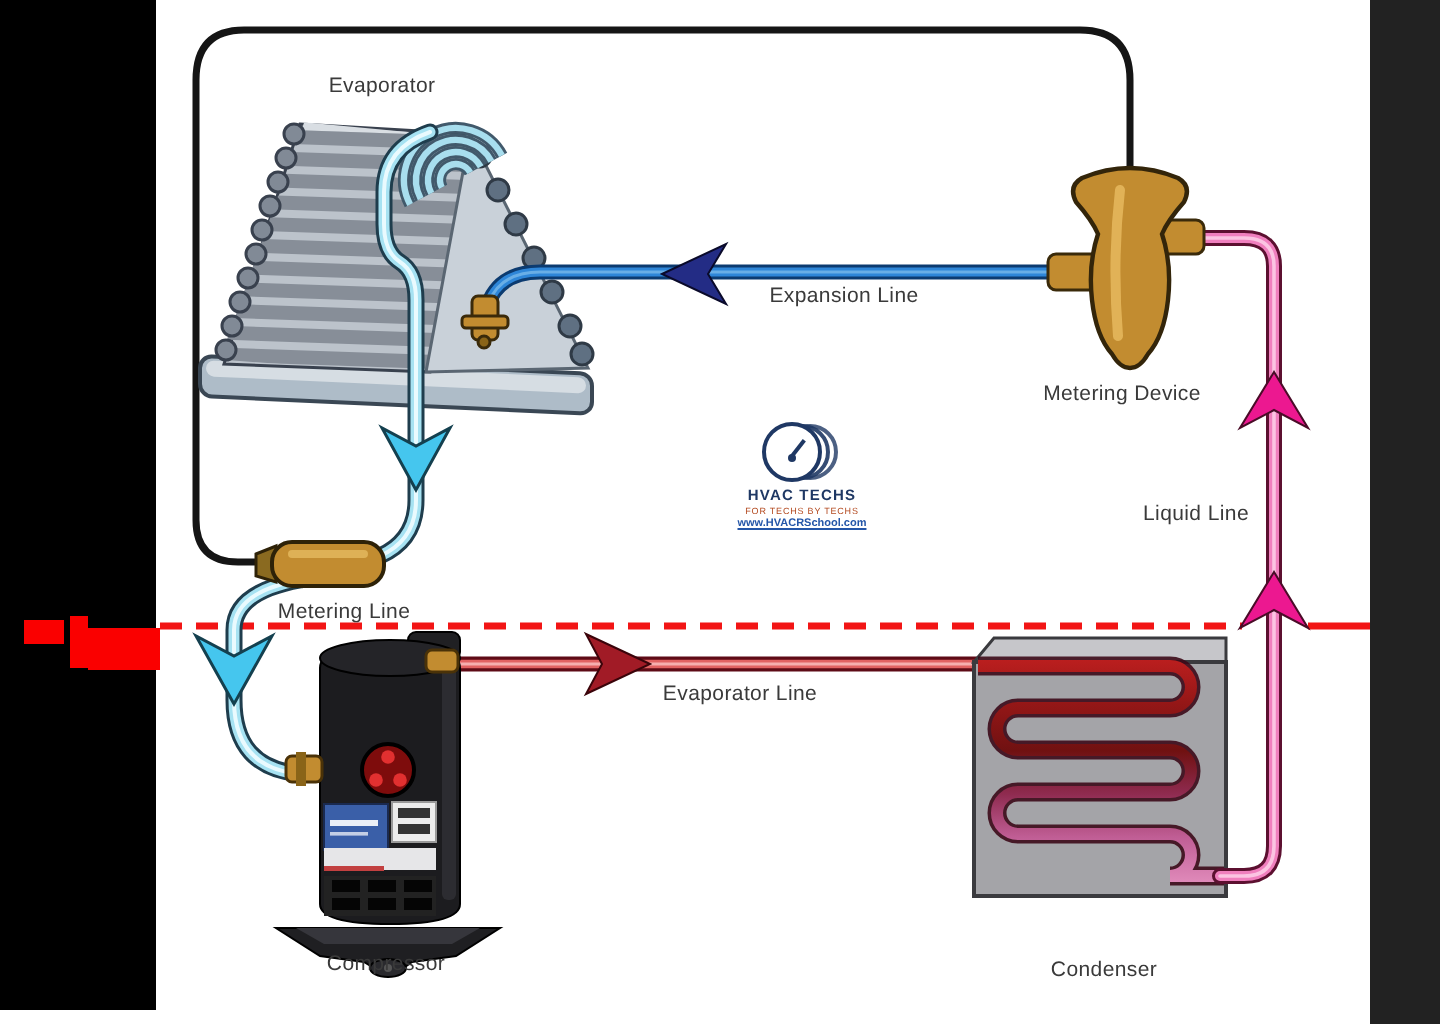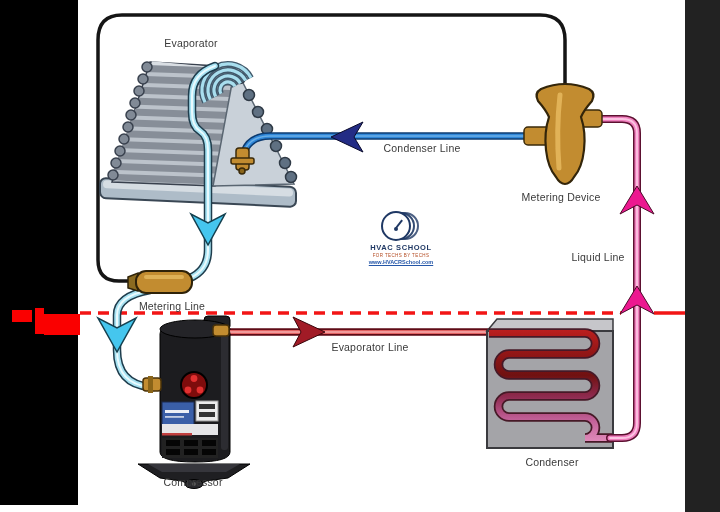--- a/index.html
+++ b/index.html
@@ -204,34 +204,34 @@
   <g>
     <rect x="524" y="127" width="26" height="18" rx="4" style="fill:var(--brass-gold,#C28C30)" stroke="#3a2a0a" stroke-width="1.5"></rect>
     <rect x="576" y="110" width="26" height="17" rx="4" style="fill:var(--brass-gold,#C28C30)" stroke="#3a2a0a" stroke-width="1.5"></rect>
     <path d="M 541,89 Q 565,79 589,89 Q 596,93 592,101 Q 584,110 581,117 Q 586,132 584,150 Q 582,168 574,177 Q 570,184 565,184 Q 560,184 556,177 Q 548,168 546,150 Q 544,132 549,117 Q 546,110 538,101 Q 534,93 541,89 Z" style="fill:var(--brass-gold,#C28C30)" stroke="#33250A" stroke-width="2.2"></path>
     <path d="M 560,95 Q 556,130 559,168" fill="none" stroke="#E8BC62" stroke-width="5" stroke-linecap="round" opacity="0.8"></path>
   </g>
 </svg>
 
   <div class="lbl" style="left:191px;top:37px;">Evaporator</div>
   <div class="lbl" style="left:561px;top:191px;">Metering Device</div>
-  <div class="lbl" style="left:422px;top:142px;">Condenser Line</div>
+  <div class="lbl" style="left:422px;top:142px;">Expansion Line</div>
   <div class="lbl" style="left:598px;top:251px;">Liquid Line</div>
   <div class="lbl" style="left:172px;top:300px;">Metering Line</div>
   <div class="lbl" style="left:370px;top:341px;">Evaporator Line</div>
-  <div class="lbl" style="left:552px;top:456px;">Condenser</div>
+  <div class="lbl" style="left:552px;top:479px;">Condenser</div>
   <div class="lbl" style="left:193px;top:476px;">Compressor</div>
 
   <div class="logo" style="left:363px;top:211px;">
     <div class="gauge-wrap">
       <span class="ring r1"></span>
         <span class="ring r2"></span>
       <span class="dial">
           <span class="needle"></span>
           <span class="pivot"></span>
         </span>
     </div>
-    <div class="logo-name">HVAC SCHOOL</div>
+    <div class="logo-name">HVAC TECHS</div>
     <div class="logo-tagline">FOR TECHS BY TECHS</div>
     <div class="logo-site">www.HVACRSchool.com</div>
   </div>
 
 </div>
 
 </body></html>

